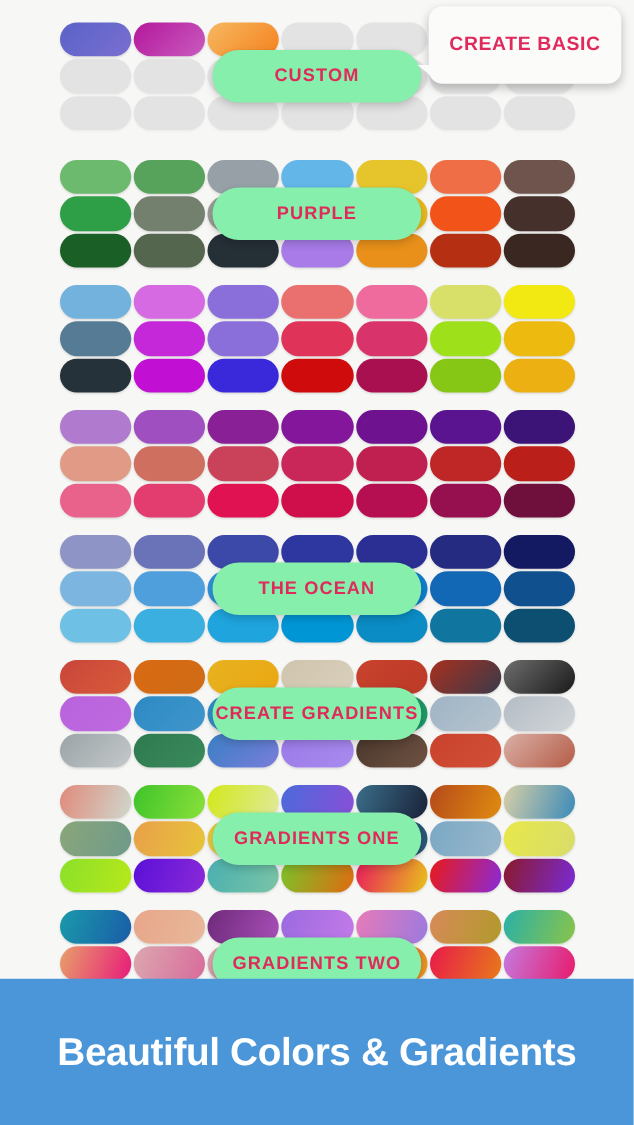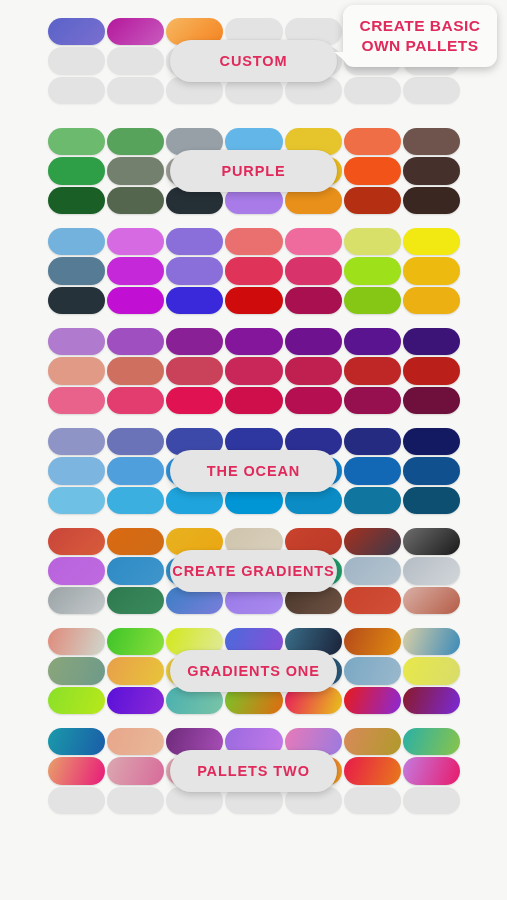--- a/index.html
+++ b/index.html
@@ -54,21 +54,21 @@
     box-shadow: 0 1px 2px rgba(0,0,0,0.05);
   }
 
   
   .label-pill {
     position: absolute;
     left: 170px;
     top: 22px;
     width: 167px;
     height: 42px;
-    background: #e5e5e5;
+    background: #86efac;
     border-radius: 21px;
     display: flex;
     align-items: center;
     justify-content: center;
     box-shadow: 0 3px 7px rgba(0,0,0,0.17), 0 0 0 1px rgba(0,0,0,0.02);
     z-index: 5;
   }
   .label-pill span {
     color: #e02a5b;
     font-size: 14.5px;
@@ -347,25 +347,27 @@
           <div class="swatch" style="background-image: linear-gradient(110deg, rgb(196, 122, 224), rgb(232, 26, 106));"></div>
           <div class="swatch empty"></div>
           <div class="swatch empty"></div>
           <div class="swatch empty"></div>
           <div class="swatch empty"></div>
           <div class="swatch empty"></div>
           <div class="swatch empty"></div>
           <div class="swatch empty"></div>
         </div>
         <div class="label-pill">
-          <span>PALLETS TWO</span>
+          <span>GRADIENTS TWO</span>
         </div>
       </div>
     </div>
 
   <div class="tooltip">
     <div class="tooltip-tail"></div>
     <div class="tooltip-line">CREATE BASIC</div>
-    <div class="tooltip-line">OWN PALLETS</div>
   </div>
 
+  <div class="bottom-banner">
+    <span>Beautiful Colors &amp; Gradients</span>
+  </div>
 
 </div>
 
 </body></html>

